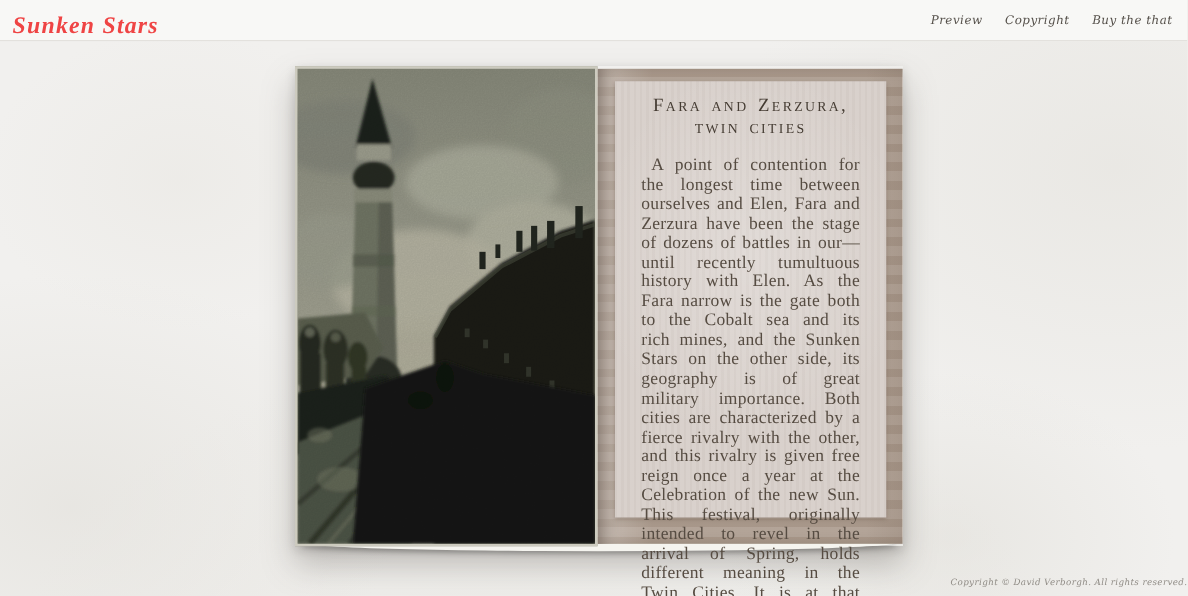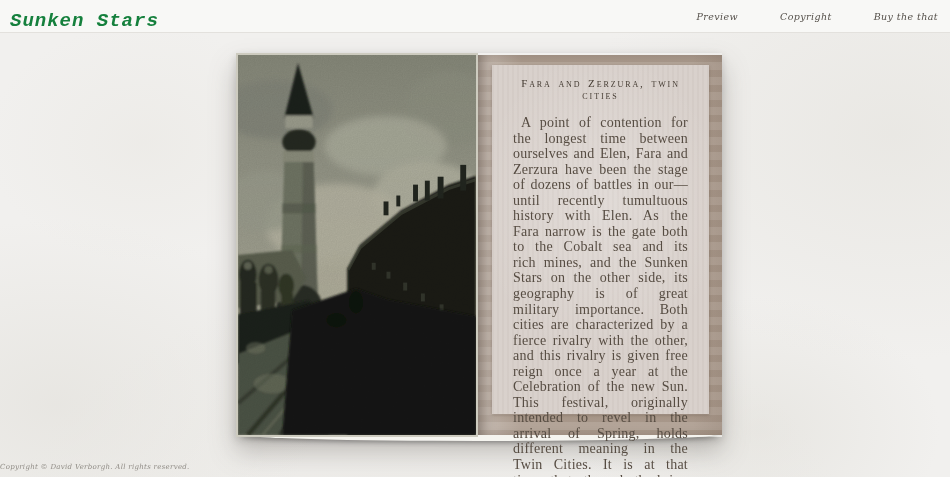--- a/index.html
+++ b/index.html
@@ -19,28 +19,28 @@
   
   .header {
     position: absolute; top: 0; left: 0; right: 0; height: 33px;
     background: rgba(249,248,246,0.92);
     border-bottom: 1px solid #e3e1dd;
     display: flex; align-items: center; justify-content: space-between;
     padding: 0 12px 0 10px;
     z-index: 5;
   }
   .logo {
-    font-family: Liberation Mono, monospace;
+    font-family: Liberation Serif, serif;
     font-style: italic; font-weight: 700;
-    font-size: 19px; color: #15803d;
+    font-size: 19px; color: #ef4444;
     letter-spacing: 1px;
     cursor: pointer;
     margin-top: 10px;
   }
-  .nav { display: flex; gap: 42px; align-items: center; }
+  .nav { display: flex; gap: 18px; align-items: center; }
   .nav-item {
     font-family: "DejaVu Serif", serif;
     font-style: italic;
     font-size: 9.5px; color: #55504a;
     letter-spacing: 0.4px;
     cursor: pointer;
   }
 
   
   .book {
@@ -79,21 +79,21 @@
     background-color: #d8d0cb;
     background-image:
       radial-gradient(ellipse 180px 220px at 50% 40%, rgba(255,255,255,0.22), transparent 70%),
       repeating-linear-gradient(90deg, rgba(100,85,70,0.035) 0 2px, rgba(255,255,255,0.02) 2px 5px);
     padding: 12px 21px 8px 21px;
     box-shadow: 0 1px 3px rgba(80,60,45,0.35);
   }
   .chapter-heading {
     font-variant: small-caps;
     font-weight: 400;
-    font-size: 11px;
+    font-size: 15px;
     letter-spacing: 1.9px;
     word-spacing: 2px;
     text-align: center;
     color: #453c33;
     margin-bottom: 14px;
   }
   .body-text {
     font-size: 14px;
     line-height: 15.55px;
     letter-spacing: 0.25px;
@@ -106,21 +106,21 @@
   .page-number {
     position: absolute; left: 0; right: 0; bottom: 5px;
     text-align: center;
     font-size: 7px; letter-spacing: 1px;
     color: #cec2b2;
   }
 
   
   .footer {
     position: absolute; left: 0; right: 0; bottom: 4px;
-    text-align: left;
+    text-align: right;
     margin-top: 10px;
   }
   .footer-text {
     font-family: "DejaVu Serif", serif;
     font-style: italic;
     font-size: 7px;
     color: #908c86;
     letter-spacing: 0.3px;
   }
 </style>

